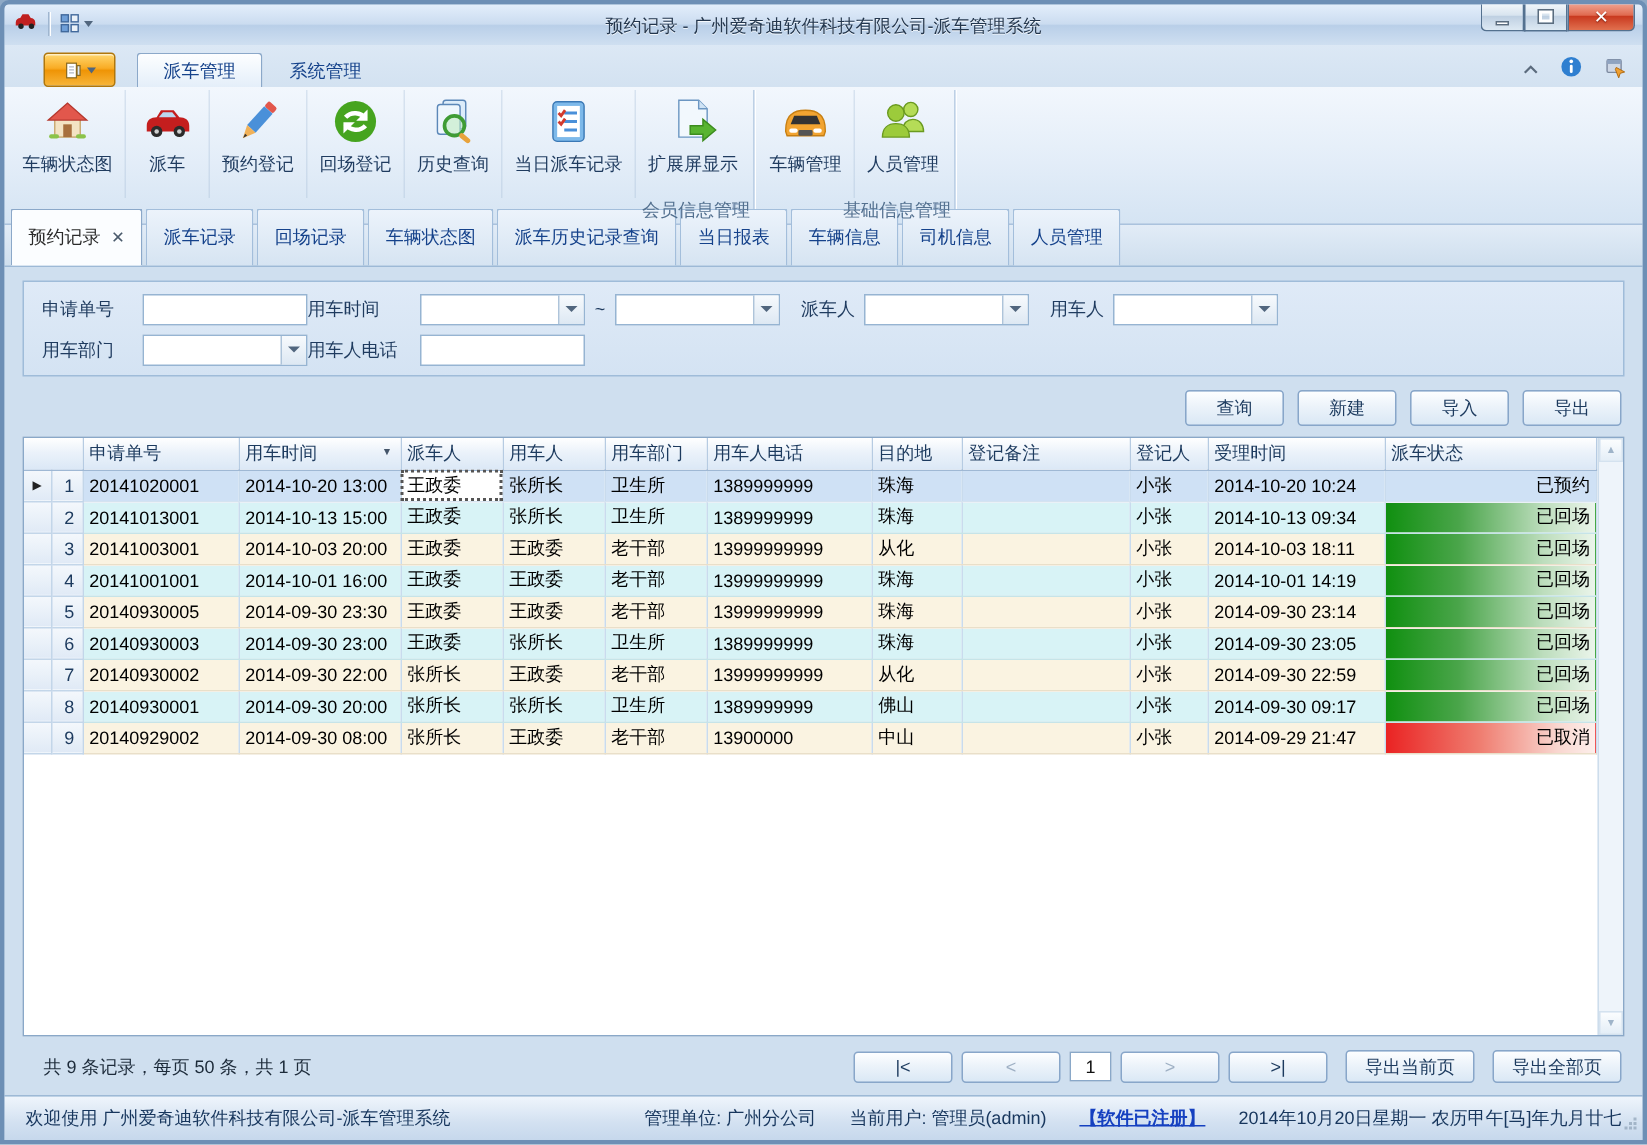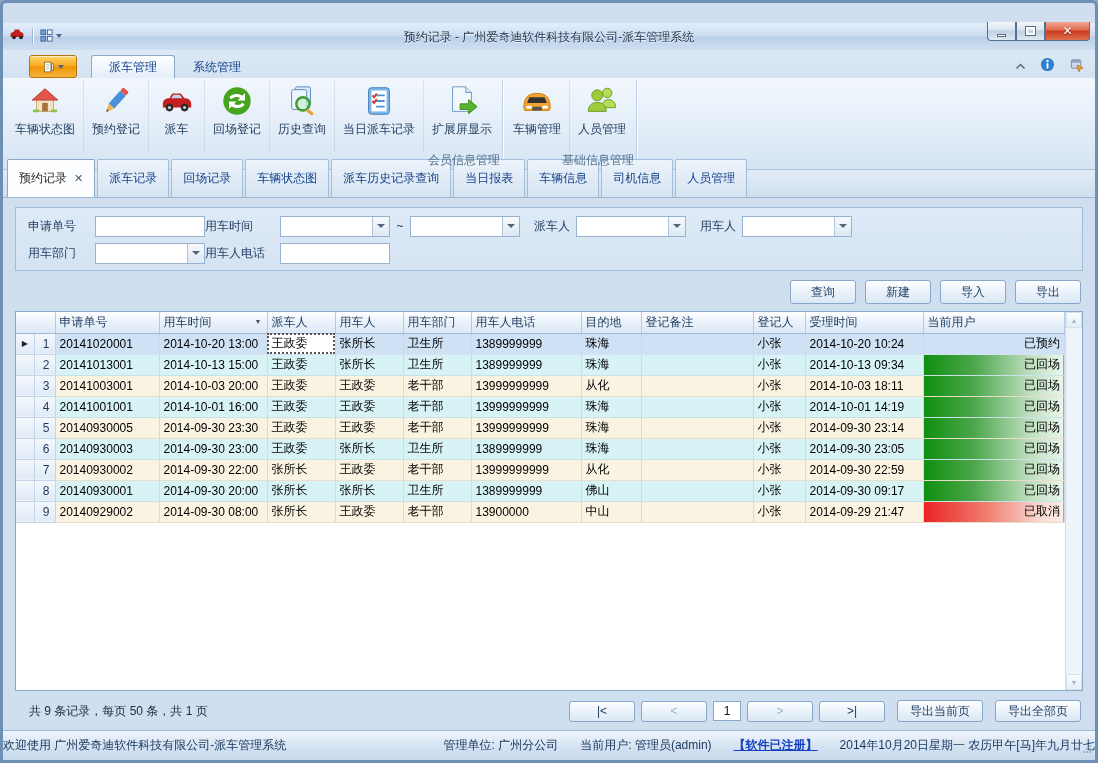--- a/index.html
+++ b/index.html
@@ -5,21 +5,21 @@
   * { box-sizing: border-box; margin: 0; padding: 0; }
   html,body { width:1098px; height:763px; }
   body { font-family:"Liberation Sans","DejaVu Sans",sans-serif; font-size:12px; background:#8ea9c6; }
 
   .window{ width:1098px; height:763px; display:flex; flex-direction:column;
     border:3px solid #6d8fb5; border-radius:6px 6px 0 0;
     background:#cfdfef; overflow:hidden; }
 
   
   .titlebar{ position:relative; height:27px; flex:0 0 27px;
-    background:linear-gradient(180deg,#e3eefb 0%,#cbdcf0 48%,#b9cfe8 52%,#cfdff1 100%);margin-top:20px; }
+    background:linear-gradient(180deg,#e3eefb 0%,#cbdcf0 48%,#b9cfe8 52%,#cfdff1 100%); }
   .tb-left{ position:absolute; left:6px; top:4px; display:flex; align-items:center; gap:6px; }
   .tb-sep{ width:1px; height:16px; background:#9fb6d0; box-shadow:1px 0 0 #fff; }
   .qat{ display:flex; align-items:center; gap:2px; cursor:default; }
   .darr{ width:0;height:0;border-left:3px solid transparent;border-right:3px solid transparent;border-top:4px solid #51667e; }
   .title-text{ position:absolute; left:0; right:0; top:6px; text-align:center; color:#23364d;
     text-shadow:0 1px 0 rgba(255,255,255,.8); font-size:12px; }
   .win-controls{ position:absolute; right:5px; top:-1px; display:flex; }
   .wbtn{ width:29px; height:19px; border:1px solid #54718f; border-top:none;
     background:linear-gradient(#f4f8fb,#d8e4ef 45%,#bfd0e2 50%,#dde9f3);
     display:flex; align-items:center; justify-content:center; }
@@ -119,21 +119,21 @@
   .pg-summary{ color:#1d2b3a; margin-left:12px; }
   .pager-right{ margin-left:auto; display:flex; align-items:center; gap:6px; }
   .pgbtn{ width:28px; height:21px; padding:0; }
   .pgbtn.dis{ color:#9fb0c4; }
   .pginput{ width:28px; height:20px; border:1px solid #8aa8c8; text-align:center; font-size:12px;
     font-family:inherit; color:#111; }
   .export{ margin-left:6px; height:22px; }
 
   
   .statusbar{ flex:0 0 30px; background:linear-gradient(#eff5fc,#d3e1f1 60%,#c6d8ec);
-    border-top:1px solid #9db9d6; display:flex; align-items:center; padding:0 0; gap:22px;
+    border-top:1px solid #9db9d6; display:flex; align-items:center; padding:0 14px; gap:22px;
     color:#17365d; position:relative; }
   .sb-welcome{ flex:1; }
   .sb-link{ color:#1540c0; text-decoration:underline; font-weight:bold; cursor:pointer; }
   .sb-grip{ position:absolute; right:3px; bottom:3px; opacity:.7; }
 </style>
 </head>
 <body>
 
 <div class="window">
 
@@ -212,42 +212,42 @@
                 <rect x="15" y="20" width="6" height="9" fill="#a8703d"></rect>
                 <rect x="5" y="27" width="7" height="3" rx="1.5" fill="#8bc34a"></rect>
                 <rect x="24" y="27" width="7" height="3" rx="1.5" fill="#8bc34a"></rect>
               </svg>
             </span>
             <span class="rbl">车辆状态图</span>
           </div>
           <div class="rbtn">
             <span class="ricon">
               <svg viewBox="0 0 36 36">
+                <path d="M3 21c0-4 3-6 7-6l3-5h9l4 5c4 0 7 2 7 6v4H3z" fill="#c41e1e"></path>
+                <path d="M14.5 11.5h6.5l2.8 3.5H11.5z" fill="#bcd8ef"></path>
+                <circle cx="10" cy="25" r="4" fill="#2b2b2b"></circle>
+                <circle cx="26" cy="25" r="4" fill="#2b2b2b"></circle>
+                <circle cx="10" cy="25" r="1.6" fill="#cfcfcf"></circle>
+                <circle cx="26" cy="25" r="1.6" fill="#cfcfcf"></circle>
+              </svg>
+            </span>
+            <span class="rbl">派车</span>
+          </div>
+          <div class="rbtn">
+            <span class="ricon">
+              <svg viewBox="0 0 36 36">
                 <g transform="rotate(42 18 18)">
                   <rect x="14" y="2" width="8" height="5" rx="1.5" fill="#e2574c"></rect>
                   <rect x="14" y="7" width="8" height="18" fill="#4a90d9"></rect>
                   <path d="M14 25h8l-4 9z" fill="#f0b159"></path>
                   <path d="M17 30.5l1 3.2 1-3.2z" fill="#333"></path>
                 </g>
               </svg>
             </span>
             <span class="rbl">预约登记</span>
-          </div>
-          <div class="rbtn">
-            <span class="ricon">
-              <svg viewBox="0 0 36 36">
-                <path d="M3 21c0-4 3-6 7-6l3-5h9l4 5c4 0 7 2 7 6v4H3z" fill="#c41e1e"></path>
-                <path d="M14.5 11.5h6.5l2.8 3.5H11.5z" fill="#bcd8ef"></path>
-                <circle cx="10" cy="25" r="4" fill="#2b2b2b"></circle>
-                <circle cx="26" cy="25" r="4" fill="#2b2b2b"></circle>
-                <circle cx="10" cy="25" r="1.6" fill="#cfcfcf"></circle>
-                <circle cx="26" cy="25" r="1.6" fill="#cfcfcf"></circle>
-              </svg>
-            </span>
-            <span class="rbl">派车</span>
           </div>
           <div class="rbtn">
             <span class="ricon">
               <svg viewBox="0 0 36 36">
                 <circle cx="18" cy="18" r="14.5" fill="#46a41f"></circle>
                 <path d="M11 15a9 9 0 0 1 14 1" stroke="#fff" stroke-width="3.2" fill="none"></path>
                 <path d="M26.5 9.5v8h-8z" fill="#fff"></path>
                 <path d="M25 21a9 9 0 0 1-14-1" stroke="#fff" stroke-width="3.2" fill="none"></path>
                 <path d="M9.5 26.5v-8h8z" fill="#fff"></path>
               </svg>
@@ -425,21 +425,21 @@
                 <th class="hc"><span class="hlabel">申请单号</span></th>
                 <th class="hc"><span class="hlabel">用车时间</span><span class="sorticon">▼</span></th>
                 <th class="hc"><span class="hlabel">派车人</span></th>
                 <th class="hc"><span class="hlabel">用车人</span></th>
                 <th class="hc"><span class="hlabel">用车部门</span></th>
                 <th class="hc"><span class="hlabel">用车人电话</span></th>
                 <th class="hc"><span class="hlabel">目的地</span></th>
                 <th class="hc"><span class="hlabel">登记备注</span></th>
                 <th class="hc"><span class="hlabel">登记人</span></th>
                 <th class="hc"><span class="hlabel">受理时间</span></th>
-                <th class="hc"><span class="hlabel">当前用户</span></th>
+                <th class="hc"><span class="hlabel">派车状态</span></th>
               </tr>
             </thead>
             <tbody>
               <tr class="sel">
                 <td class="indc">▶</td>
                 <td class="numc">1</td>
                 <td class="dc">20141020001</td>
                 <td class="dc">2014-10-20 13:00</td>
                 <td class="dc focus-cell">王政委</td>
                 <td class="dc">张所长</td>

